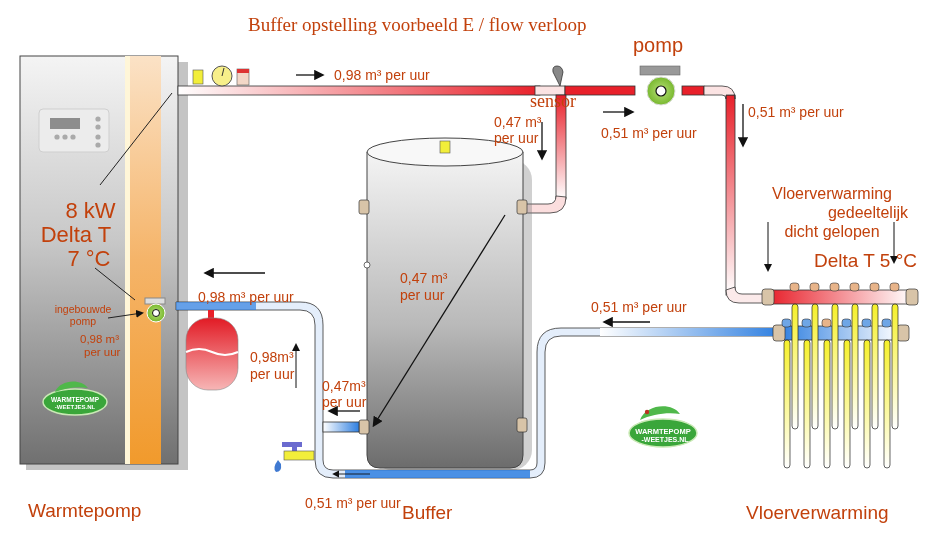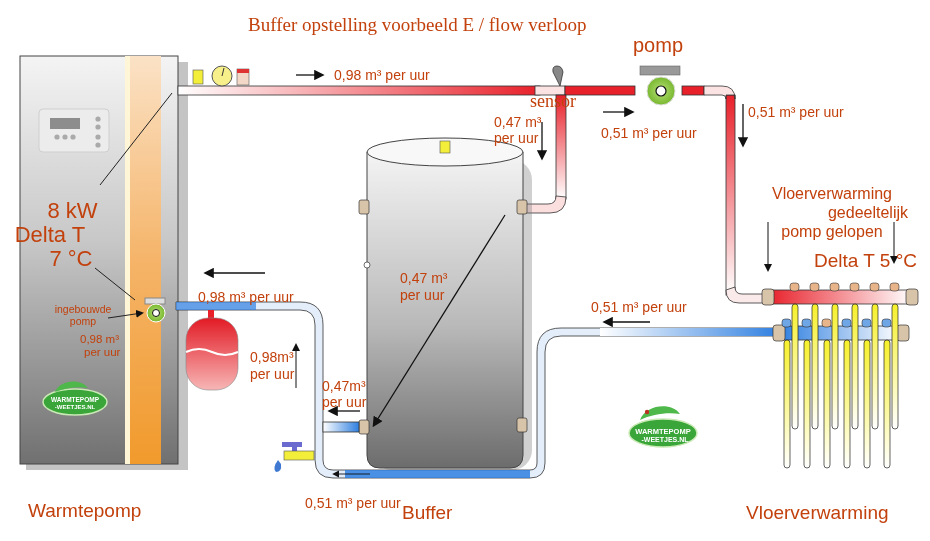--- a/index.html
+++ b/index.html
@@ -6,21 +6,21 @@
   body { width: 930px; height: 541px; position: relative; overflow: hidden;
          font-family: "Liberation Sans", sans-serif; color: #111; }
   svg#diagram { position: absolute; left: 0; top: 0; width: 930px; height: 541px; }
   .lbl { position: absolute; font-family: "Liberation Sans", sans-serif; color: #c2410c; white-space: nowrap; line-height: 1.15; }
   .serif { font-family: "Liberation Serif", serif; }
   .center { text-align: center; }
   .title { left: 248px; top: 14px; font-size: 19px; }
   .sensor-lbl { left: 530px; top: 55px; font-size: 18px; margin-top: 36px; }
   .pomp-lbl { left: 633px; top: 34px; font-size: 20px; }
   .flow { font-size: 14px; }
-  .big { font-size: 22px; }
+  .big { font-size: 22px; padding-left: 18px; }
   .caption { font-size: 19px; }
   .tiny { font-size: 10.5px; }
   .small { font-size: 11.5px; }
   .med { font-size: 16px; }
 </style>
 </head>
 <body>
 
 <svg id="diagram" viewBox="0 0 930 541" xmlns="http://www.w3.org/2000/svg">
   <defs>
@@ -239,36 +239,36 @@
 <div class="lbl pomp-lbl">pomp</div>
 
 <div class="lbl flow" style="left:334px; top:67px;">0,98 m³ per uur</div>
 <div class="lbl flow" style="left:494px; top:114px;">0,47 m³</div>
 <div class="lbl flow" style="left:494px; top:130px;">per uur</div>
 <div class="lbl flow" style="left:601px; top:125px;">0,51 m³ per uur</div>
 <div class="lbl flow" style="left:748px; top:104px;">0,51 m³ per uur</div>
 
 <div class="lbl med center" style="left:762px; top:185px; width:140px;">Vloerverwarming</div>
 <div class="lbl med center" style="left:798px; top:204px; width:140px;">gedeeltelijk</div>
-<div class="lbl med center" style="left:762px; top:223px; width:140px;">pomp gelopen</div>
+<div class="lbl med center" style="left:762px; top:223px; width:140px;">dicht gelopen</div>
 <div class="lbl" style="left:775px; top:250px; font-size:19px;margin-left:39px;">Delta T 5 °C</div>
 
 <div class="lbl flow" style="left:400px; top:270px;">0,47 m³</div>
 <div class="lbl flow" style="left:400px; top:287px;">per uur</div>
 
 <div class="lbl flow" style="left:198px; top:289px;">0,98 m³ per uur</div>
 <div class="lbl flow" style="left:250px; top:349px;text-align:right;">0,98m³</div>
 <div class="lbl flow" style="left:250px; top:366px;">per uur</div>
 <div class="lbl flow" style="left:322px; top:378px;">0,47m³</div>
 <div class="lbl flow" style="left:322px; top:394px;">per uur</div>
 <div class="lbl flow" style="left:591px; top:299px;">0,51 m³ per uur</div>
 <div class="lbl flow" style="left:305px; top:495px;">0,51 m³ per uur</div>
 
 <div class="lbl big center" style="left:20px; top:198px; width:105px;">8 kW</div>
-<div class="lbl big center" style="left:8px; top:222px; width:84px;">Delta T</div>
+<div class="lbl big center" style="left:16px; top:222px; width:84px;">Delta T</div>
 <div class="lbl big center" style="left:20px; top:246px; width:102px;">7 °C</div>
 <div class="lbl tiny center" style="left:48px; top:303px; width:70px;text-align:center;">ingebouwde</div>
 <div class="lbl tiny center" style="left:48px; top:315px; width:70px;">pomp</div>
 <div class="lbl small" style="left:80px; top:333px;">0,98 m³</div>
 <div class="lbl small" style="left:84px; top:346px;">per uur</div>
 
 <div class="lbl caption" style="left:28px; top:500px;">Warmtepomp</div>
 <div class="lbl caption" style="left:402px; top:502px;">Buffer</div>
 <div class="lbl caption" style="left:746px; top:502px;">Vloerverwarming</div>
 

